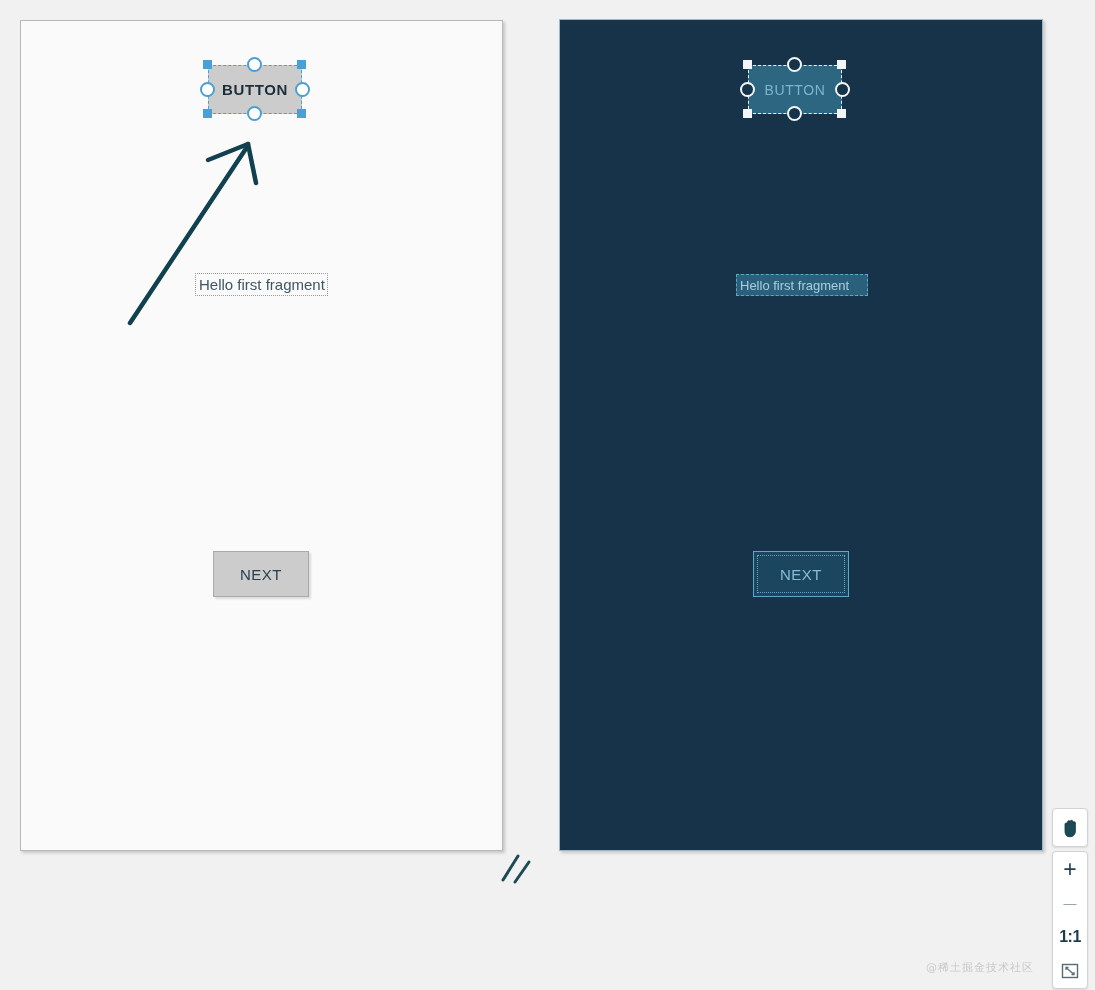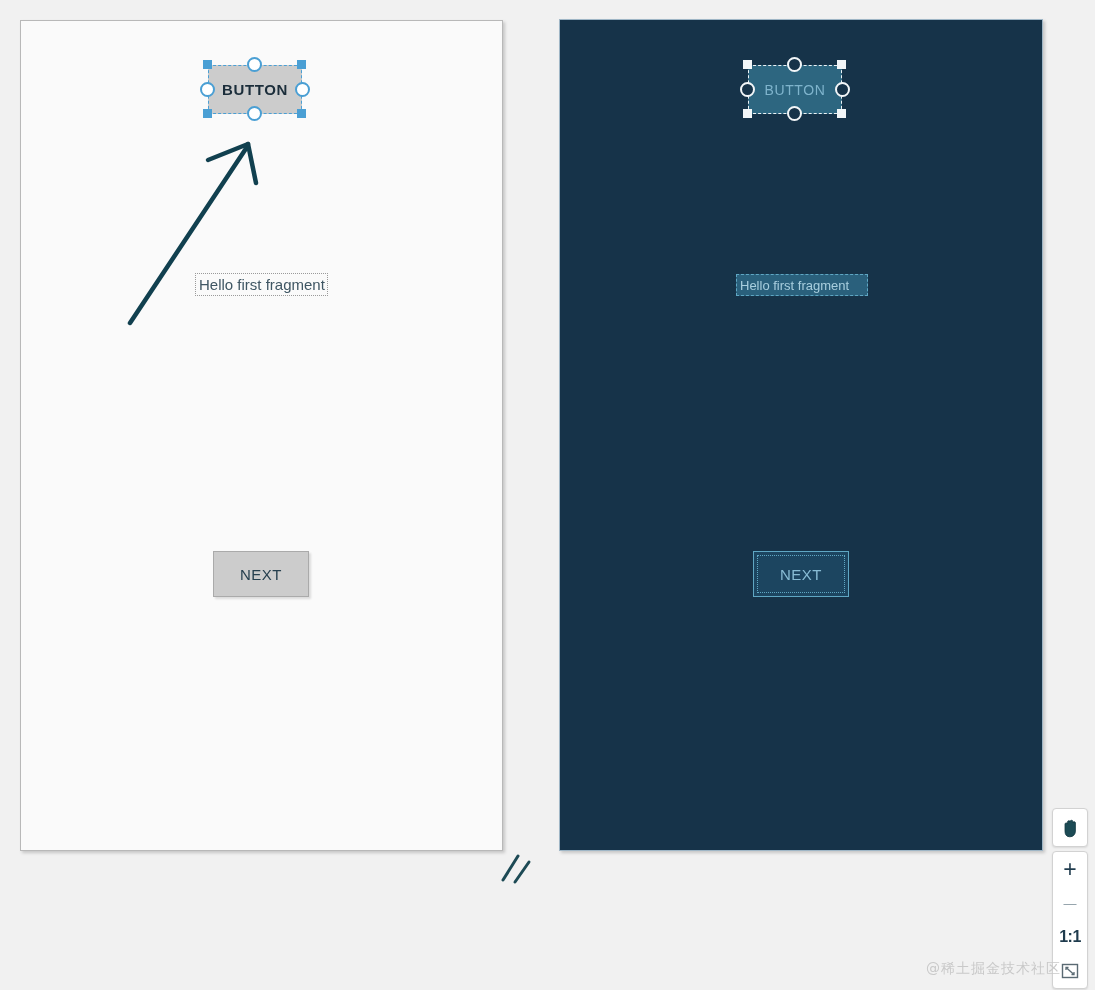--- a/index.html
+++ b/index.html
@@ -271,21 +271,21 @@
   }
   #zoom-in-button { font-size: 23px; line-height: 1; }
   #zoom-out-button { font-size: 23px; line-height: 1; }
   #zoom-reset-button { font-size: 16px; font-weight: bold; letter-spacing: -0.5px; }
 
   
   #watermark {
     position: absolute;
     left: 926px;
     top: 960px;
-    font-size: 14px;
+    font-size: 11px;
     color: #c9c9c9;
     letter-spacing: 1px;
     white-space: nowrap;
     font-family: "DejaVu Sans", sans-serif;
   }
 </style>
 </head>
 <body>
 
 <div class="panel" id="light-panel">

